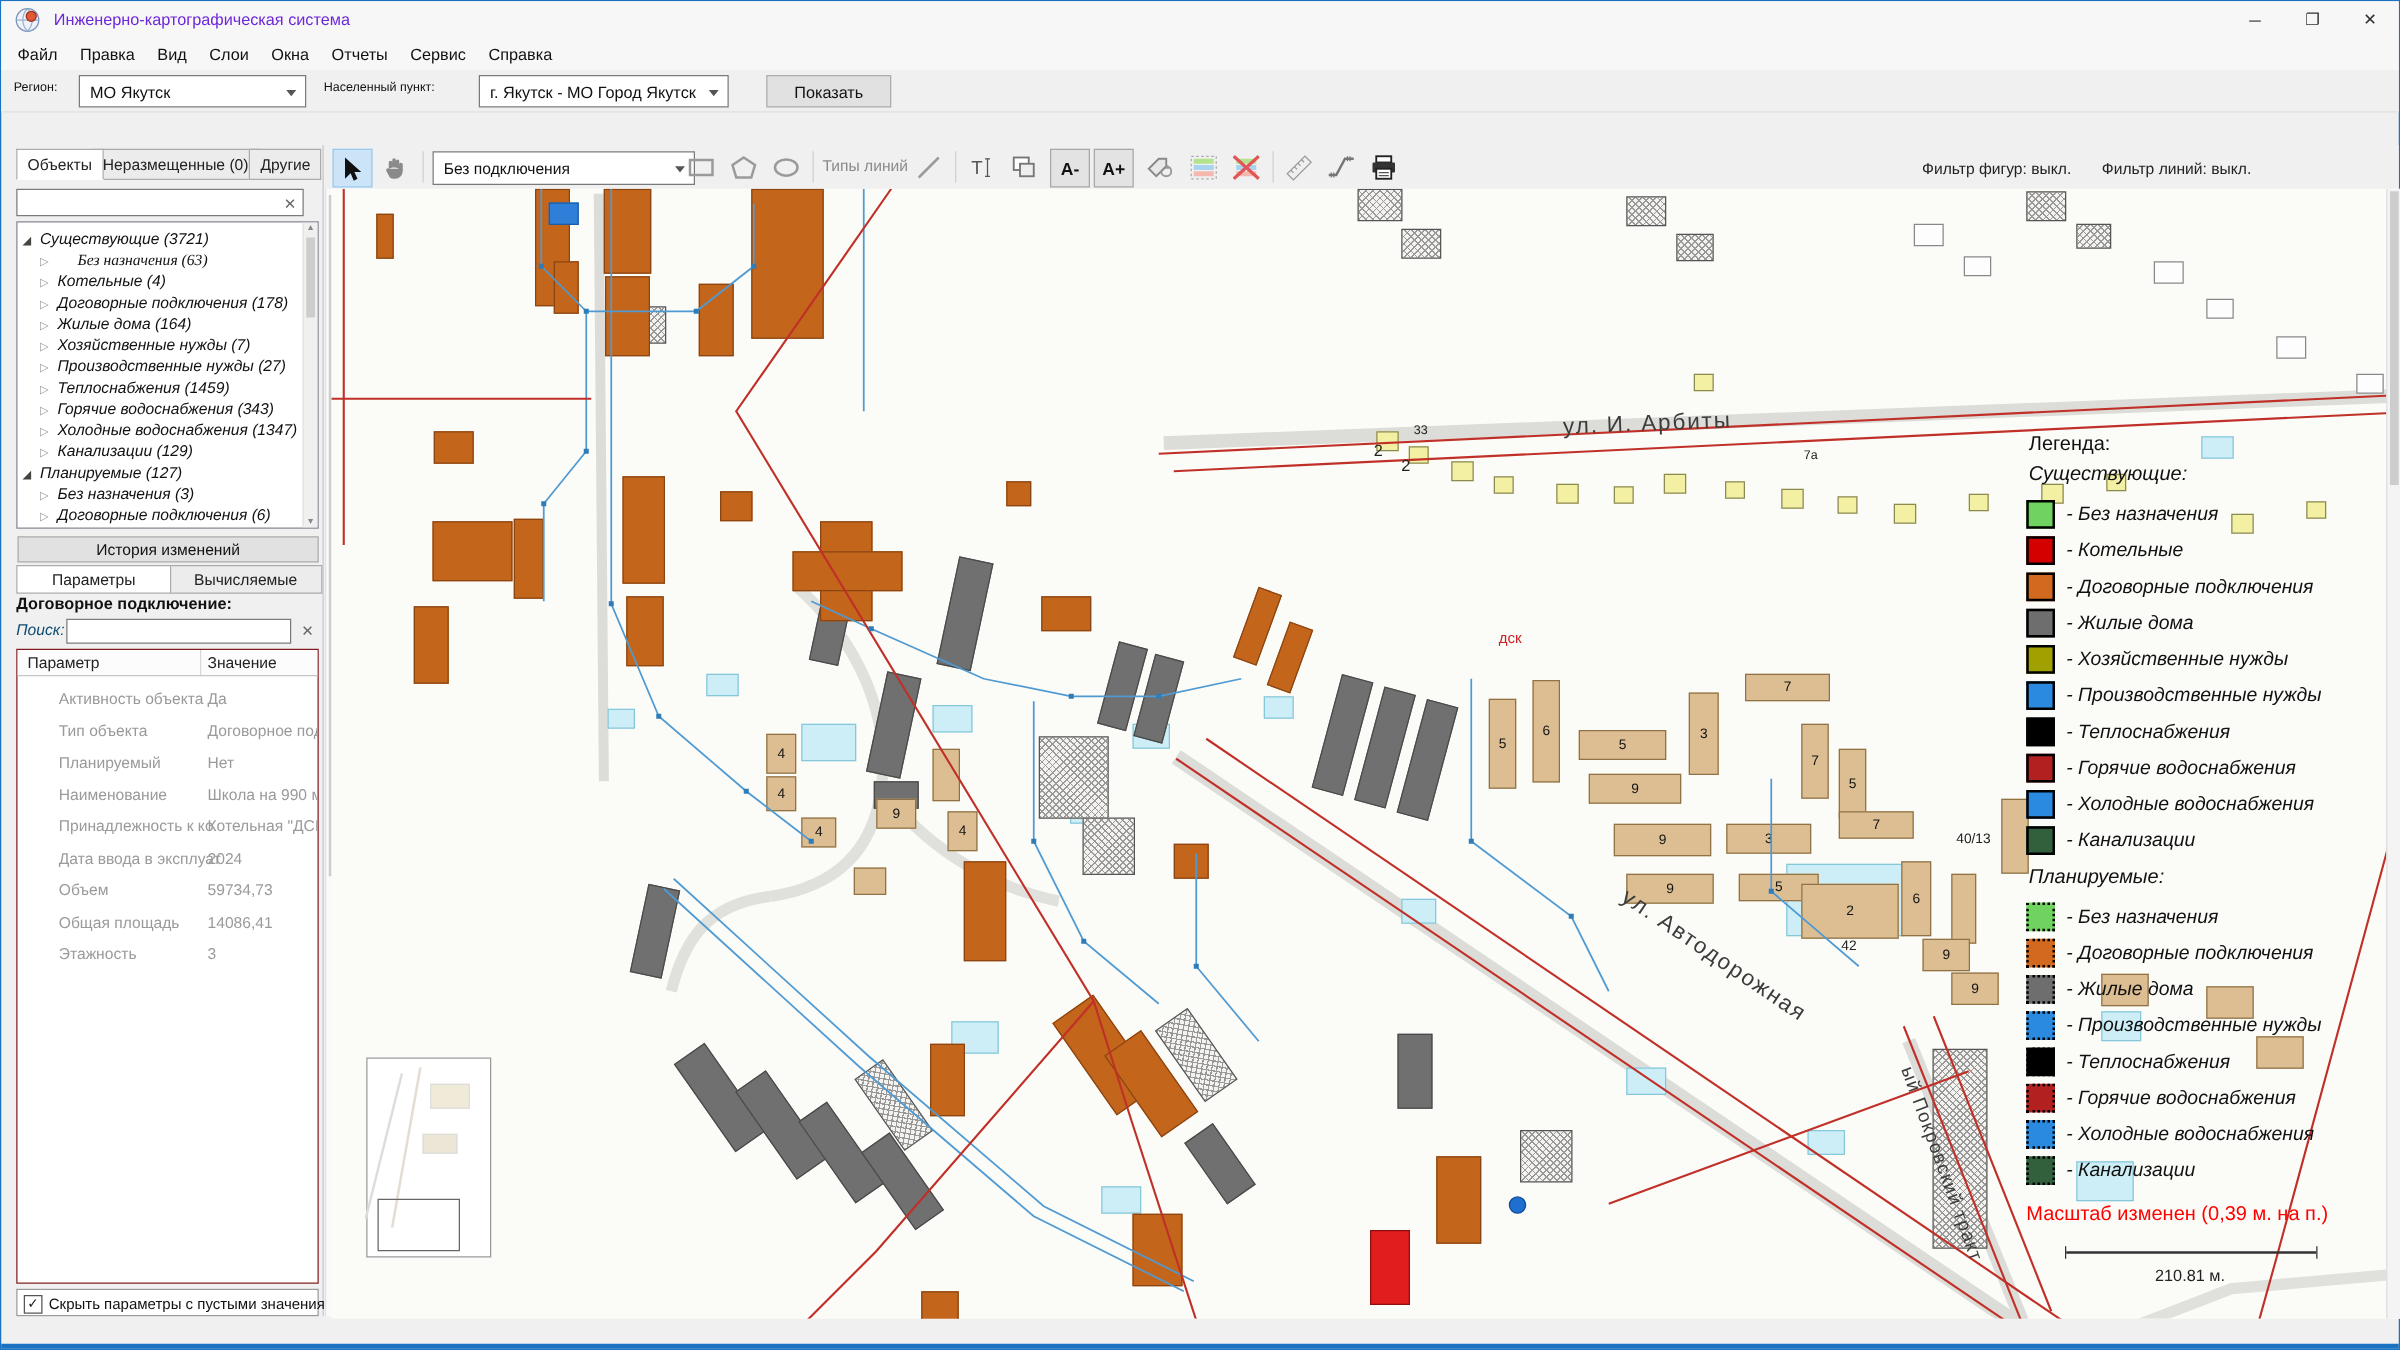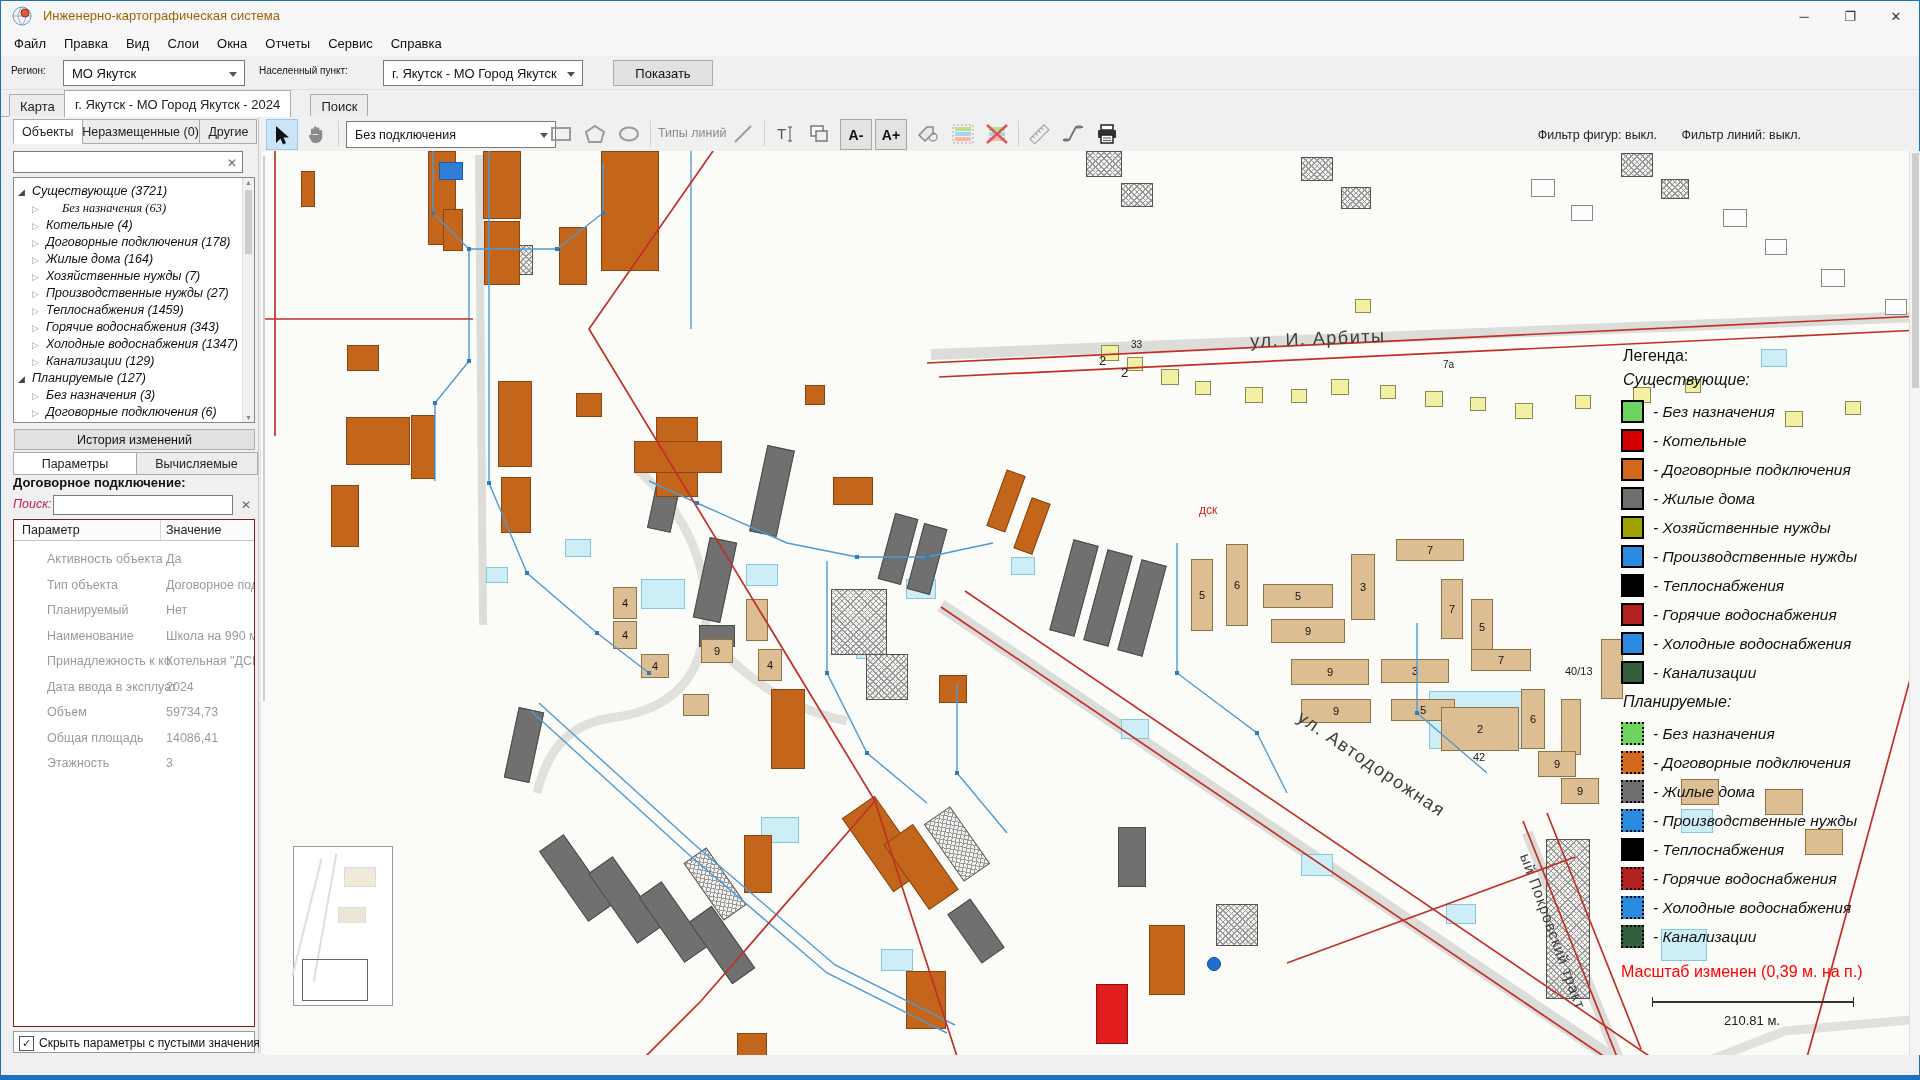--- a/index.html
+++ b/index.html
@@ -1,21 +1,21 @@
 <!DOCTYPE html>
 <html><head>
 <meta charset="utf-8">
 <style>
   html,body{margin:0;padding:0;width:1920px;height:1080px;overflow:hidden;
     font-family:"Liberation Sans","DejaVu Sans",sans-serif;background:#fff;}
   .win{position:absolute;inset:0;border:1px solid #1b72c0;box-sizing:border-box;background:#f0f0f0;}
   .abs{position:absolute;box-sizing:border-box;}
   
   .titlebar{left:0;top:0;right:0;height:30px;background:#f7f7f7;}
-  .title-text{left:42px;top:7px;font-size:13px;color:#a16207;}
+  .title-text{left:42px;top:7px;font-size:13px;color:#6d28d9;}
   .winbtn{top:0;width:46px;height:30px;display:flex;align-items:center;justify-content:center;font-size:13px;color:#333;cursor:default;}
   
   .menubar{left:0;top:30px;right:0;height:25px;background:#f7f7f7;display:flex;align-items:center;padding-left:4px;}
   .menu-item{padding:3px 9px;font-size:13px;color:#111;}
   
   .regionbar{left:0;top:55px;right:0;height:34px;background:#f0f0f0;border-bottom:1px solid #e0e0e0;}
   .lbl{font-size:10px;color:#111;}
   .combo{background:#fff;border:1px solid #7a7a7a;height:26px;font-size:13px;color:#111;display:flex;align-items:center;padding:0 8px;}
   .combo .chev{position:absolute;right:7px;top:11px;width:0;height:0;border-left:4px solid transparent;border-right:4px solid transparent;border-top:5px solid #555;}
   .btn{background:#e1e1e1;border:1px solid #adadad;font-size:13px;color:#111;display:flex;align-items:center;justify-content:center;}
@@ -32,21 +32,21 @@
   .clearx{font-size:12px;color:#666;}
   .treebox{left:4px;top:61px;width:242px;height:246px;background:#fff;border:1px solid #828790;overflow:hidden;}
   .tree-item{position:absolute;left:0;height:17px;font-size:12.5px;font-style:italic;color:#111;white-space:nowrap;}
   .tree-exp{position:absolute;font-style:normal;font-size:9px;color:#444;}
   .vscroll{position:absolute;background:#f0f0f0;border-left:1px solid #e2e2e2;}
   .vthumb{position:absolute;background:#cdcdcd;}
   .histbtn{left:5px;top:313px;width:241px;height:21px;font-size:12.5px;}
   .ctab{position:absolute;top:336px;height:21px;background:#ececec;border:1px solid #ababab;display:flex;align-items:center;justify-content:center;font-size:12.5px;color:#222;}
   .ctab.active{background:#fff;z-index:2;}
   .objhdr{left:4px;top:359px;font-size:13px;font-weight:bold;color:#111;}
-  .psearch-lbl{left:4px;top:381px;font-size:12.5px;font-style:italic;color:#be185d;}
+  .psearch-lbl{left:4px;top:381px;font-size:12.5px;font-style:italic;color:#0c4a6e;}
   .psearch{left:44px;top:379px;width:180px;height:20px;background:#fff;border:1px solid #7a7a7a;}
   .tablebox{left:4px;top:403px;width:242px;height:508px;background:#fff;border:1px solid #7f1d1d;overflow:hidden;}
   .thead{position:absolute;left:0;top:0;right:0;height:20px;background:#fcfcfc;border-bottom:1px solid #c6c6c6;}
   .thead .h1{position:absolute;left:8px;top:3px;font-size:12.5px;color:#222;}
   .thead .h2{position:absolute;left:152px;top:3px;font-size:12.5px;color:#222;}
   .thead .sep{position:absolute;left:146px;top:0;bottom:0;width:1px;background:#d8d8d8;}
   .trow{position:absolute;left:0;right:0;height:25px;}
   .trow .c1{position:absolute;left:33px;top:6px;font-size:12.5px;color:#9a9a9a;white-space:nowrap;}
   .trow .c2{position:absolute;left:152px;top:6px;font-size:12.5px;color:#9a9a9a;white-space:nowrap;}
   .chkstrip{left:4px;top:915px;width:242px;height:22px;background:#fff;border:1px solid #9a9a9a;}
@@ -116,26 +116,20 @@
         <span class="chev"></span>
     </div>
     <span class="abs lbl" style="left:258px;top:9px;">Населенный пункт:</span>
     <div class="abs combo" style="left:382px;top:4px;width:200px;">
       <span>г. Якутск - МО Город Якутск</span>
         <span class="chev"></span>
     </div>
     <div class="abs btn" style="left:612px;top:4px;width:100px;height:26px;">Показать</div>
   </div>
 
-  <div class="abs tabrow" id="tabrow">
-      <div class="rule"></div>
-      <div class="dtab" style="left: 8px;">Карта</div>
-      <div class="dtab active" style="left: 63px;">г. Якутск - МО Город Якутск - 2024</div>
-      <div class="dtab" style="left: 309.4px;">Поиск</div>
-    </div>
 
   <div class="abs left-panel">
     <div id="paneltabs">
         <div class="ptab active" style="left: 4px;">Объекты</div>
         <div class="ptab" style="left: 64.2px;">Неразмещенные (0)</div>
         <div class="ptab" style="left: 190.4px;">Другие</div>
       </div>
     <div class="abs searchbox">
       <span class="abs clearx" style="right:5px;top:4px;">✕</span>
     </div>

